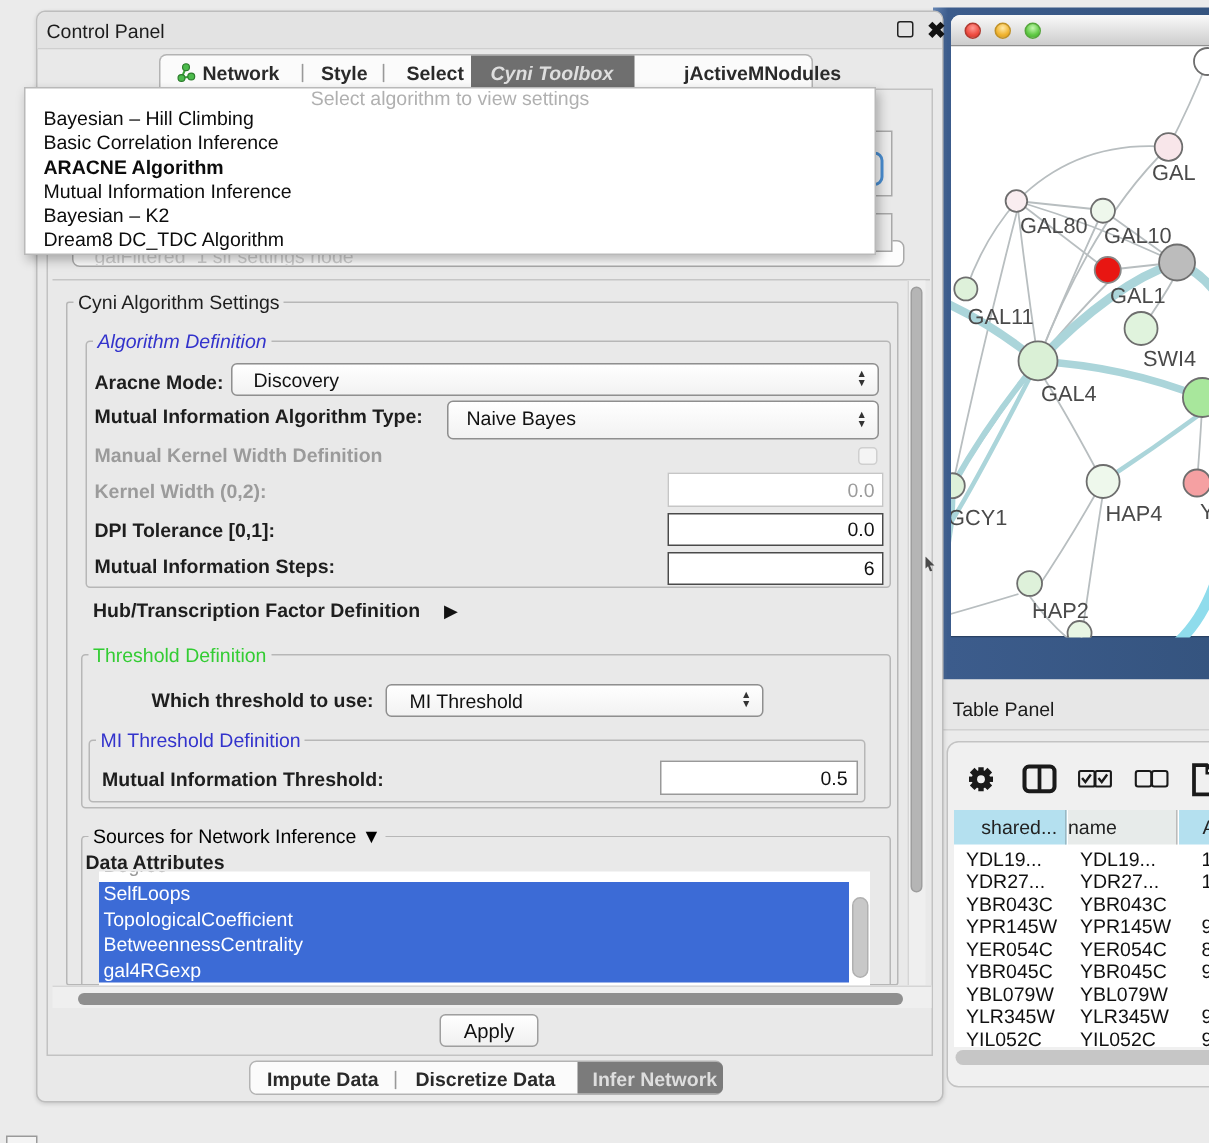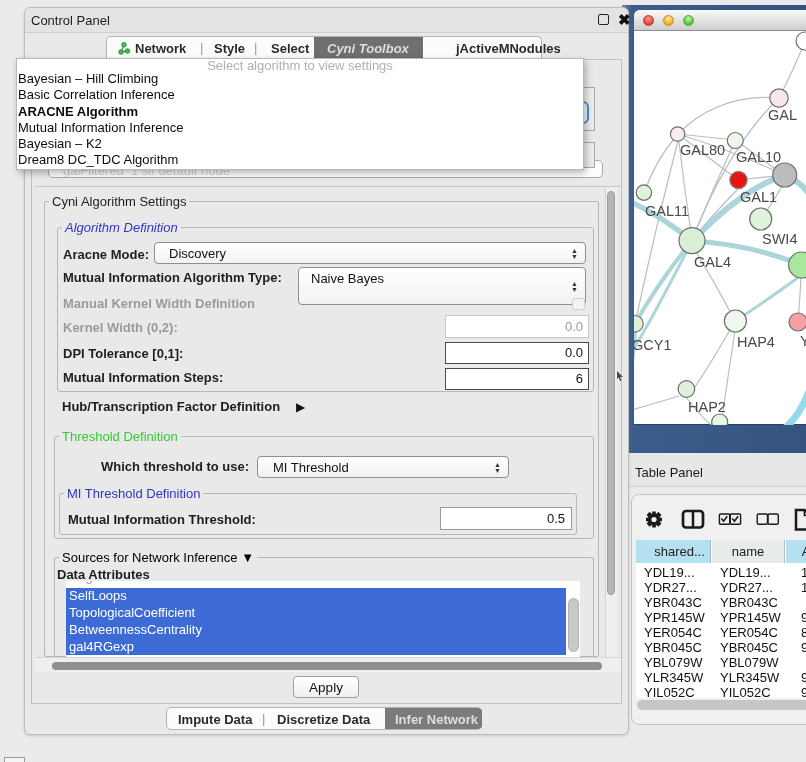--- a/index.html
+++ b/index.html
@@ -119,21 +119,21 @@
       <rect x="126" y="7" width="10.3" height="10.3" rx="1.5" stroke-width="1.4"></rect>
       <path d="M79.4 11.6 l2.2 2.7 l3.6 -5" stroke-width="1.6"></path>
       <path d="M90.3 11.6 l2.2 2.7 l3.6 -5" stroke-width="1.6"></path>
       <path d="M154 3 h8.5 l5.5 5.5 v14 h-14 Z" stroke-width="2.5"></path>
       <path d="M162.5 3 v5.5 h5.5" stroke-width="1.7"></path>
     </g>
   </svg>
 
   <div class="abs" style="left:4px; top:45px; width:186px; height:158px; background:#fff; overflow:hidden;">
     <div class="abs" style="left:0; top:0; width:75px; height:23px; background:#b4e0ef; border-right:1px solid #9ab9c4; font-size:13px; color:#222; text-align:center; line-height:23px; text-indent:13px;">shared...</div>
-    <div class="abs" style="left:76px; top:0; width:73px; height:23px; background:#e7ebea; border-right:1px solid #bbb; font-size:13px; color:#222; text-align:center; line-height:23px;">name</div>
+    <div class="abs" style="left:76px; top:0; width:73px; height:23px; background:#e7ebea; border-right:1px solid #bbb; font-size:13px; color:#222; line-height:23px;">name</div>
     <div class="abs" style="left:150px; top:0; width:40px; height:23px; background:#b4e0ef; font-size:13px; color:#222; text-align:center; line-height:23px;">A</div>
     <div class="abs" style="left:0; top:25px; width:186px; font-size:13px; color:#111; line-height:15.05px;">
       <div><span style="padding-left:8px;">YDL19...</span><span style="position:absolute;left:84px;">YDL19...</span><span style="position:absolute;left:165px;">13</span></div>
       <div><span style="padding-left:8px;">YDR27...</span><span style="position:absolute;left:84px;">YDR27...</span><span style="position:absolute;left:165px;">12</span></div>
       <div><span style="padding-left:8px;">YBR043C</span><span style="position:absolute;left:84px;">YBR043C</span></div>
       <div><span style="padding-left:8px;">YPR145W</span><span style="position:absolute;left:84px;">YPR145W</span><span style="position:absolute;left:165px;">9.</span></div>
       <div><span style="padding-left:8px;">YER054C</span><span style="position:absolute;left:84px;">YER054C</span><span style="position:absolute;left:165px;">8.</span></div>
       <div><span style="padding-left:8px;">YBR045C</span><span style="position:absolute;left:84px;">YBR045C</span><span style="position:absolute;left:165px;">9.</span></div>
       <div><span style="padding-left:8px;">YBL079W</span><span style="position:absolute;left:84px;">YBL079W</span></div>
       <div><span style="padding-left:8px;">YLR345W</span><span style="position:absolute;left:84px;">YLR345W</span><span style="position:absolute;left:165px;">9.</span></div>
@@ -166,38 +166,38 @@
     <span class="abs" style="left:107px; top:4px;">Style</span>
     <span class="abs" style="left:147px; top:3px; color:#999; font-weight:normal;">|</span>
     <span class="abs" style="left:164px; top:4px;">Select</span>
     <div class="abs" style="left:207px; top:0; width:109px; height:23px; background:#6f6f6f;">
       <span class="abs" style="left:13px; top:4px; color:#dedede;font-style:italic;">Cyni Toolbox</span>
     </div>
     <span class="abs" style="left:333px; top:4px;padding-left:16px;">jActiveMNodules</span>
   </div>
 
   <div class="abs" style="left:23px; top:152px; width:555px; height:18px; background:#fdfdfd; border:1px solid #aaa; border-radius:5px; overflow:hidden;">
-    <span class="abs" style="left:14px; top:2px; font-size:13px; color:#cfcfcf;">galFiltered_1 sif default node</span>
+    <span class="abs" style="left:14px; top:2px; font-size:13px; color:#cfcfcf;">galFiltered_1 sif settings node</span>
   </div>
   <div class="abs" style="left:10px; top:178px; width:585px; height:1px; background:#c6c6c6;"></div>
 
   <div class="grp" style="left:19px; top:193px; width:555px; height:456px; border-radius:2px;">
     <span class="gt" style="color:#1e1e1e;">Cyni Algorithm Settings</span>
   </div>
 
   <div class="grp" style="left:32px; top:219px; width:537px; height:165px;">
     <span class="gt" style="color:#3333cc;font-style:italic;">Algorithm Definition</span>
   </div>
   <span class="lbl" style="left:38px; top:239px;">Aracne Mode:</span>
   <div class="combo" style="left:129px; top:234px; width:432px; height:22px;">
       <span style="position:absolute; left:14px; top:3px;">Discovery</span>
       <span class="ar">▲<br>▼</span>
     </div>
   <span class="lbl" style="left:38px; top:262px;">Mutual Information Algorithm Type:</span>
-  <div class="combo" style="left:273px; top:259px; width:288px; height:38px;">
+  <div class="combo" style="left:273px; top:259px; width:288px; height:26px;">
       <span style="position:absolute; left:12px; top:3px;">Naive Bayes</span>
       <span class="ar">▲<br>▼</span>
     </div>
   <span class="lbl" style="left:38px; top:288px; color:#9b9b9b;">Manual Kernel Width Definition</span>
   <div class="abs" style="left:547px; top:290px; width:13px; height:12px; background:#f4f4f4; border:1px solid #cfcfcf; border-radius:3px;"></div>
   <span class="lbl" style="left:38px; top:312px; color:#9b9b9b;">Kernel Width (0,2):</span>
   <div class="fld" style="left:420px; top:307px; width:144px; height:23px; border:1px solid #c6c6c6; color:#9b9b9b; padding:3px 5px 0 0;">0.0</div>
   <span class="lbl" style="left:38px; top:338px;">DPI Tolerance [0,1]:</span>
   <div class="fld" style="left:420px; top:334px; width:144px; height:22px; border:1.5px solid #4a4a4a; padding:2px 5px 0 0;">0.0</div>
   <span class="lbl" style="left:38px; top:362px;">Mutual Information Steps:</span>
@@ -251,21 +251,21 @@
 <svg class="abs" style="left:616px; top:371px;" width="8" height="10" viewBox="0 0 8 10">
     <path d="M1 0 L7 6 L4 6 L5.5 9.5 L4 10 L2.7 6.5 L1 8 Z" fill="#4a4a4a"></path>
   </svg>
 
 <div class="abs" style="left:566px; top:87px; width:29px; height:44px; background:#ececec; border:1px solid #a8a8a8;"></div>
 <div class="abs" style="left:577px; top:101px; width:12px; height:23px; border:2.5px solid #4a8fd3; border-radius:6px; background:#f4f4f4;"></div>
 <div class="abs" style="left:566px; top:142px; width:29px; height:26px; background:#ececec; border:1px solid #a8a8a8;"></div>
 
 <div class="abs" style="left:16px; top:58px; width:568px; height:112px; background:#fff; border:1px solid #b9b9b9; box-shadow:2px 3px 7px rgba(0,0,0,0.28); z-index:50;">
   <div style="text-align:center; font-size:13px; color:#b0b0b0; height:12px; line-height:13px;">Select algorithm to view settings</div>
-  <div style="font-size:13px; color:#0c0c0c; line-height:16.3px; padding-left:1px;">
+  <div style="font-size:13px; color:#0c0c0c; line-height:16.3px; padding-left:12px;">
     Bayesian – Hill Climbing<br>
     Basic Correlation Inference<br>
     <b>ARACNE Algorithm</b><br>
     Mutual Information Inference<br>
     Bayesian – K2<br>
     Dream8 DC_TDC Algorithm
   </div>
 </div>
 
 <div class="abs" style="left:4px; top:757px; width:21px; height:10px; background:#f4f4f4; border:1px solid #9a9a9a;"></div>

